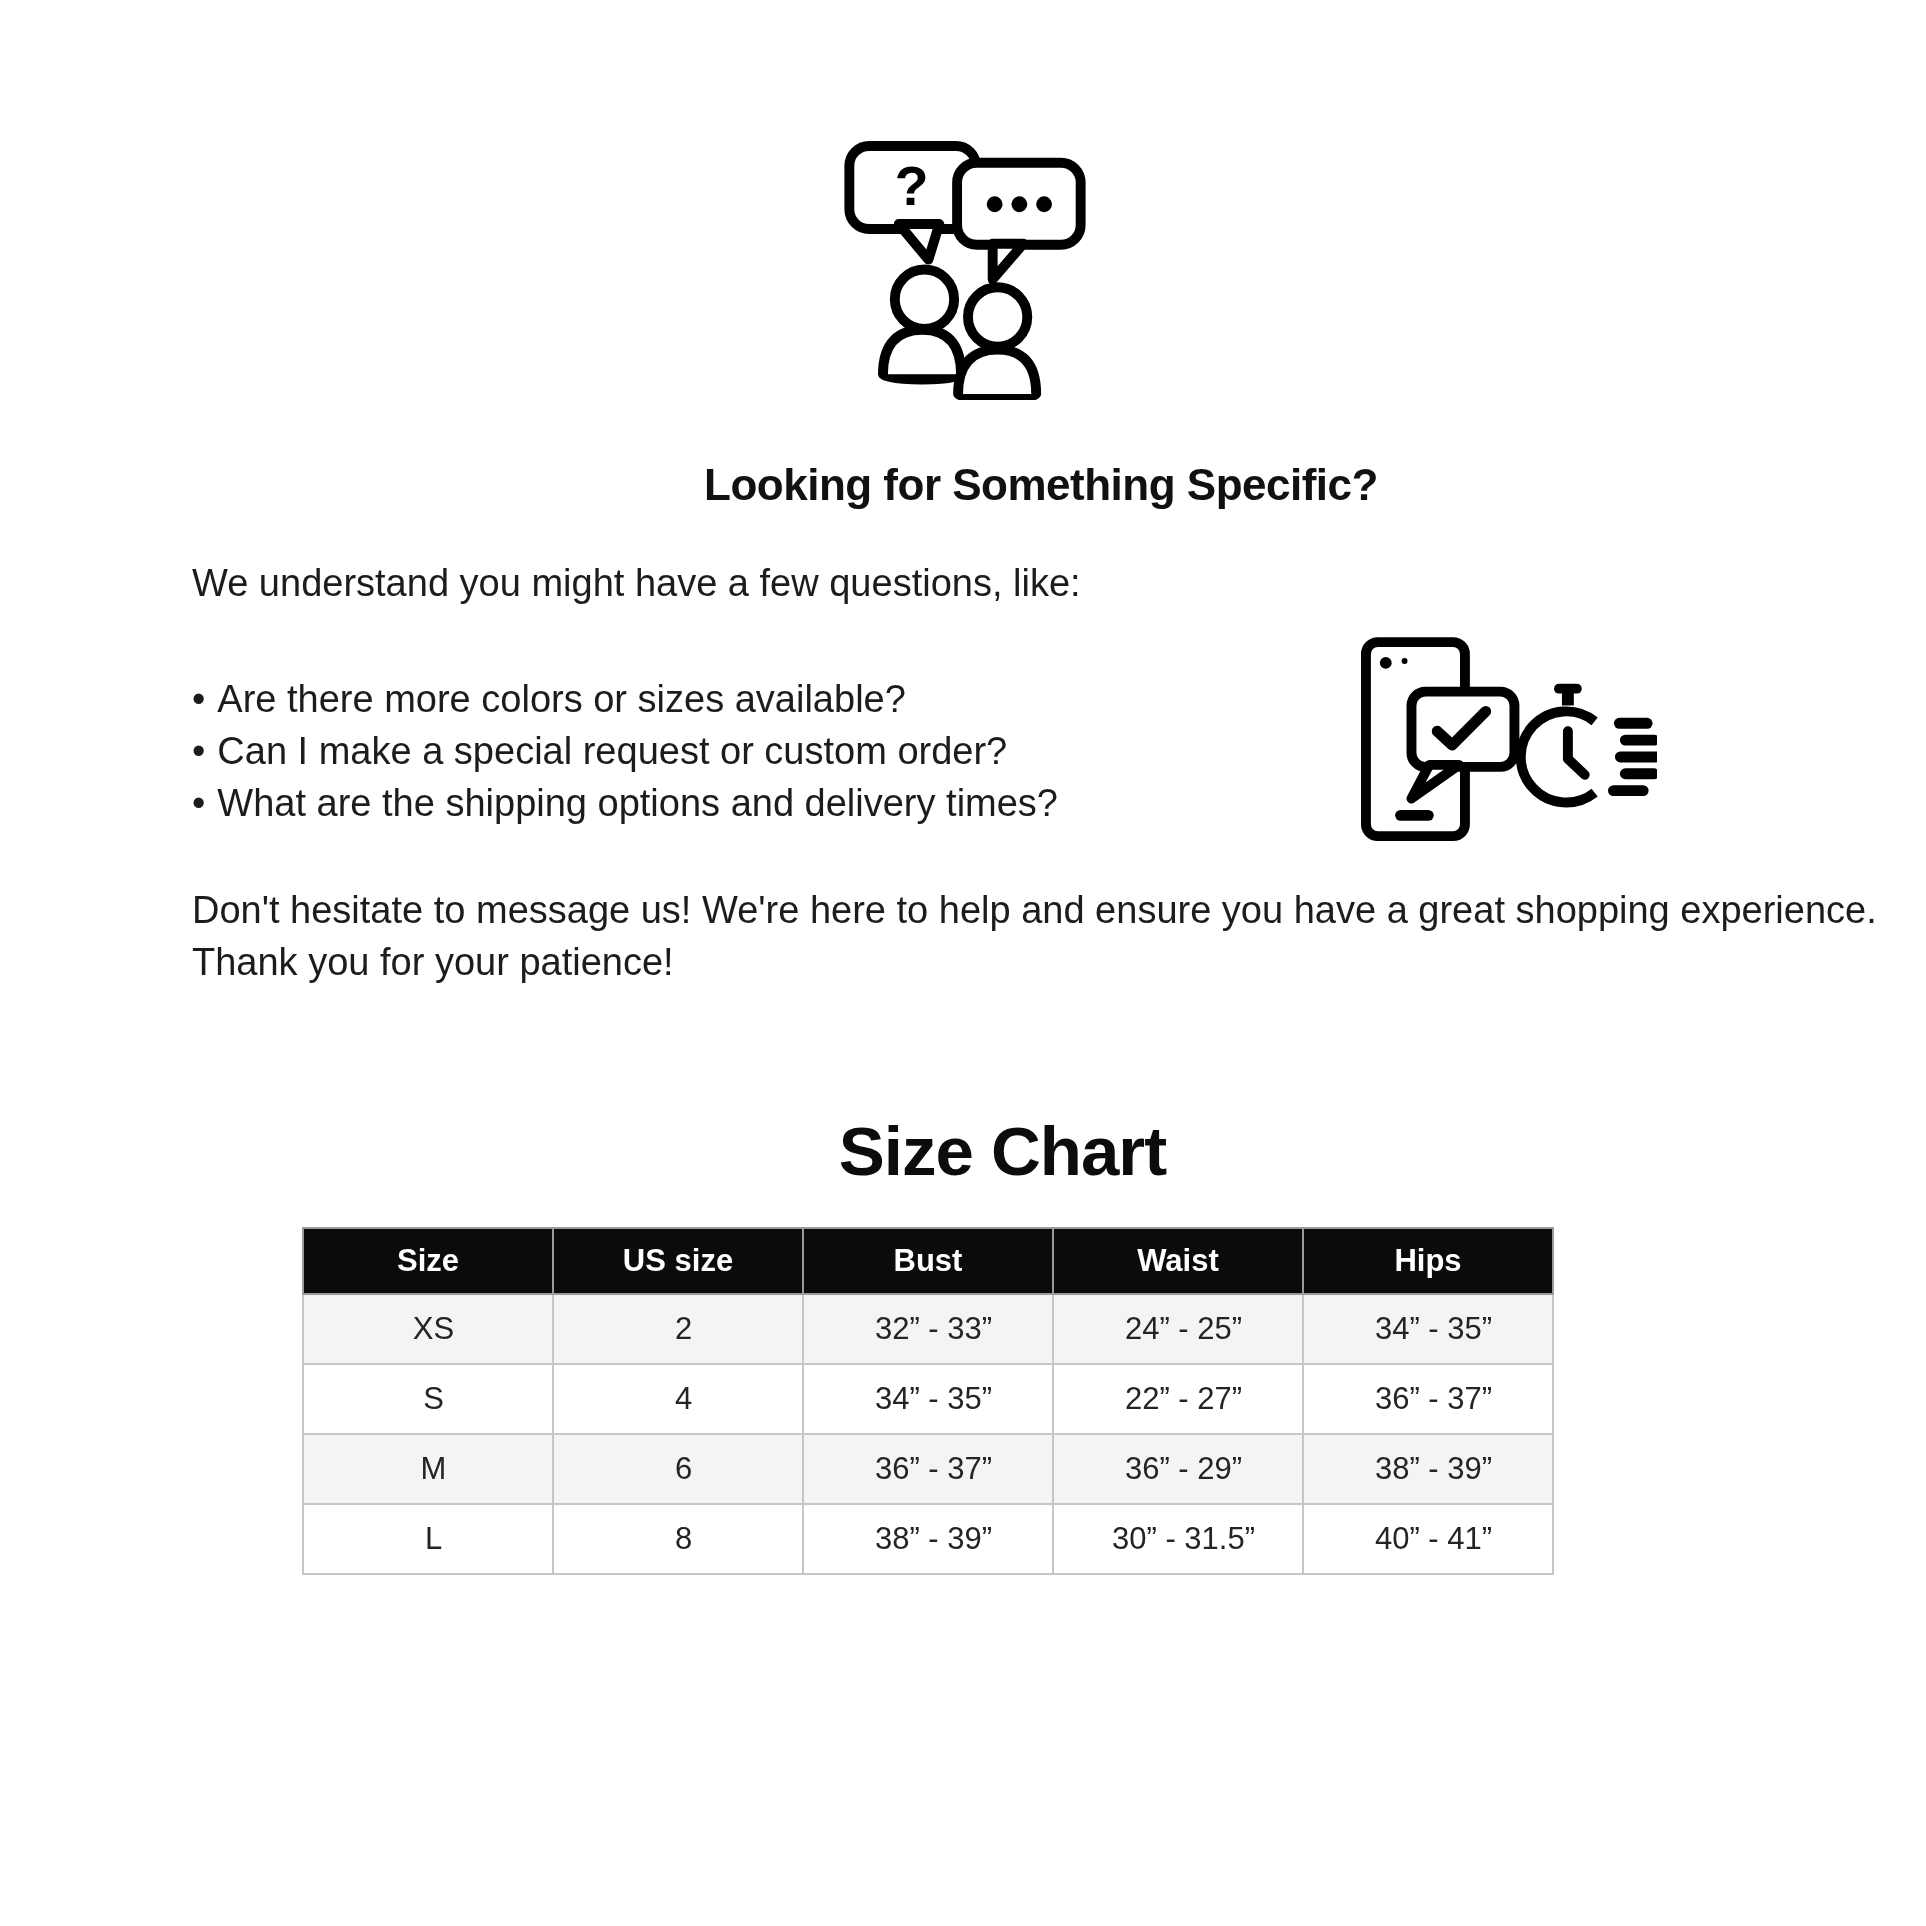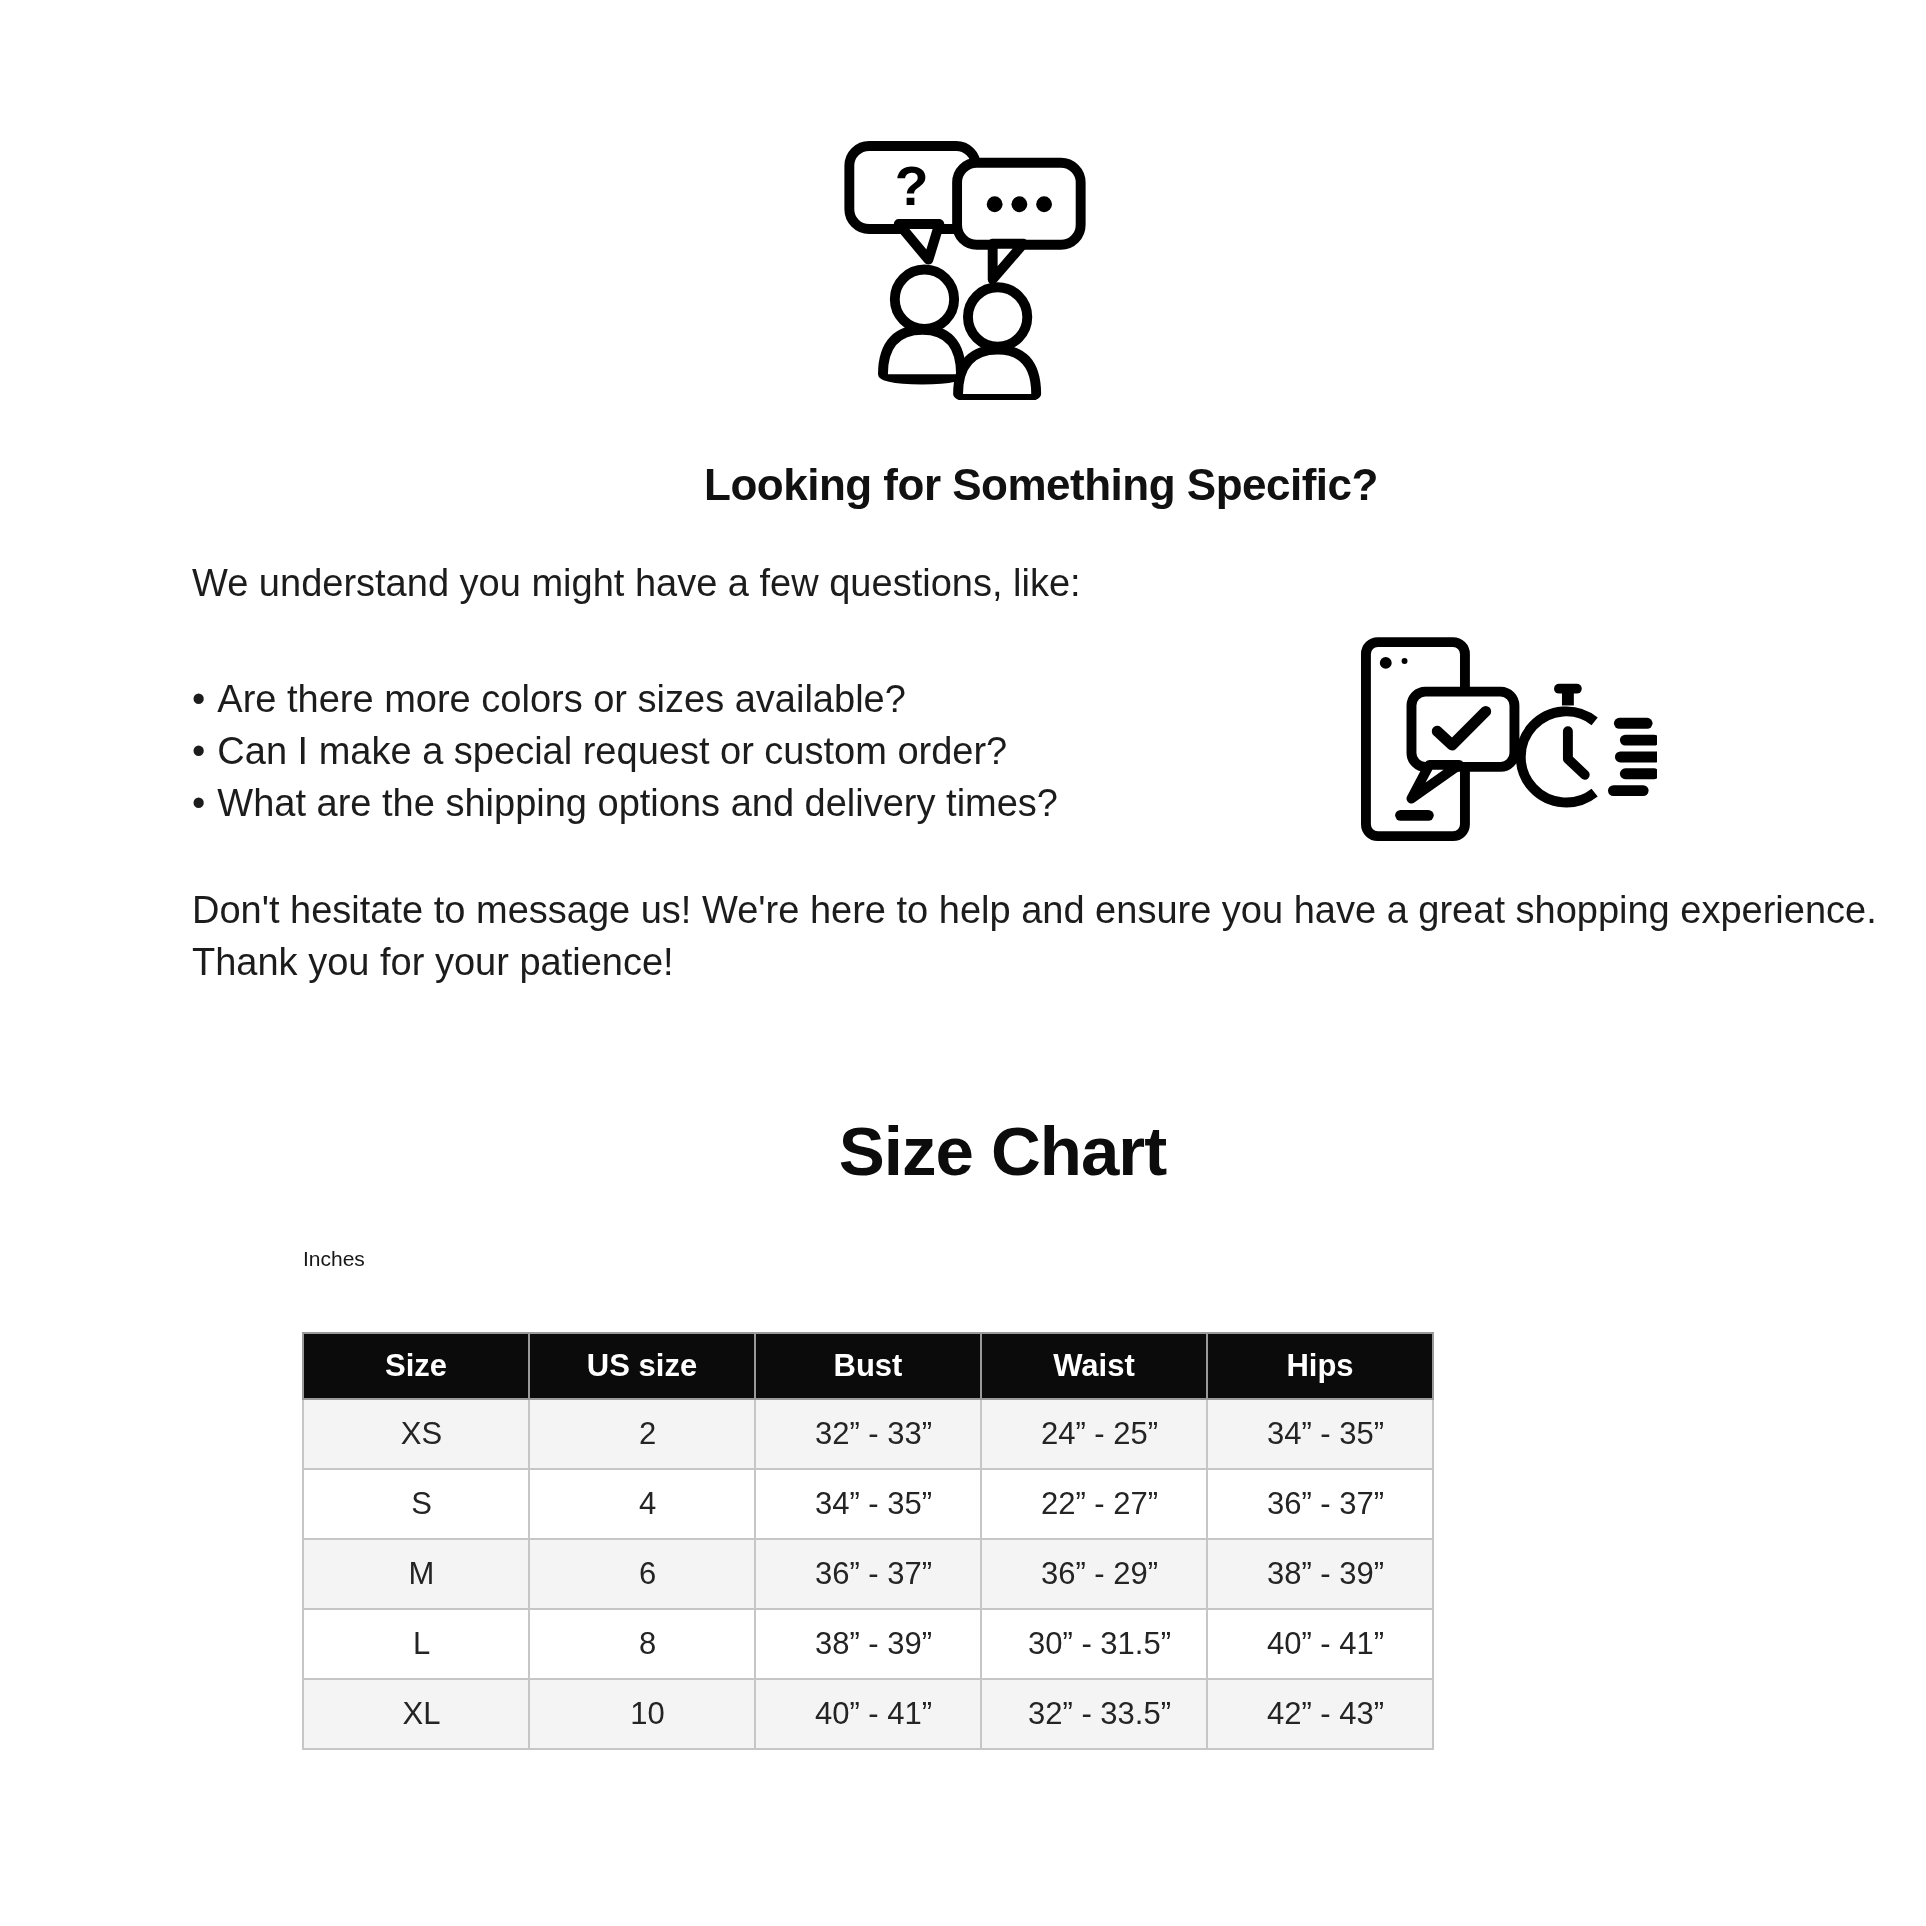--- a/index.html
+++ b/index.html
@@ -35,21 +35,21 @@
 
   .size-title{
     left:0;top:1117px;width:1927px;
     text-align:center;
     font-size:69px;font-weight:700;color:#0c0c0c;
     letter-spacing:-1px;margin:0;line-height:1;padding-left:39px;
   }
   .unit-label{left:303px;top:1247px;font-size:21px;color:#161616;}
 
   .size-table{
-    left:302px;top:1332px;width:1132px;
+    left:302px;top:1227px;width:1252px;
     border-collapse:collapse;table-layout:fixed;
   }
   .size-table,
   .size-table th,
   .size-table td{border:2px solid #c6c6c6;}
   .size-table th{
     background:#0b0b0b;color:#ffffff;
     font-size:31px;font-weight:700;
     height:62px;text-align:center;
     border-color:#9a9a9a;
@@ -166,24 +166,17 @@
           <td>36” - 29”</td>
           <td>38” - 39”</td>
         </tr>
         <tr>
           <td>L</td>
           <td>8</td>
           <td>38” - 39”</td>
           <td>30” - 31.5”</td>
           <td>40” - 41”</td>
         </tr>
-        <tr>
-          <td>XL</td>
-          <td>10</td>
-          <td>40” - 41”</td>
-          <td>32” - 33.5”</td>
-          <td>42” - 43”</td>
-        </tr>
       </tbody>
   </table>
 
 </div>
 
 
 </body></html>

